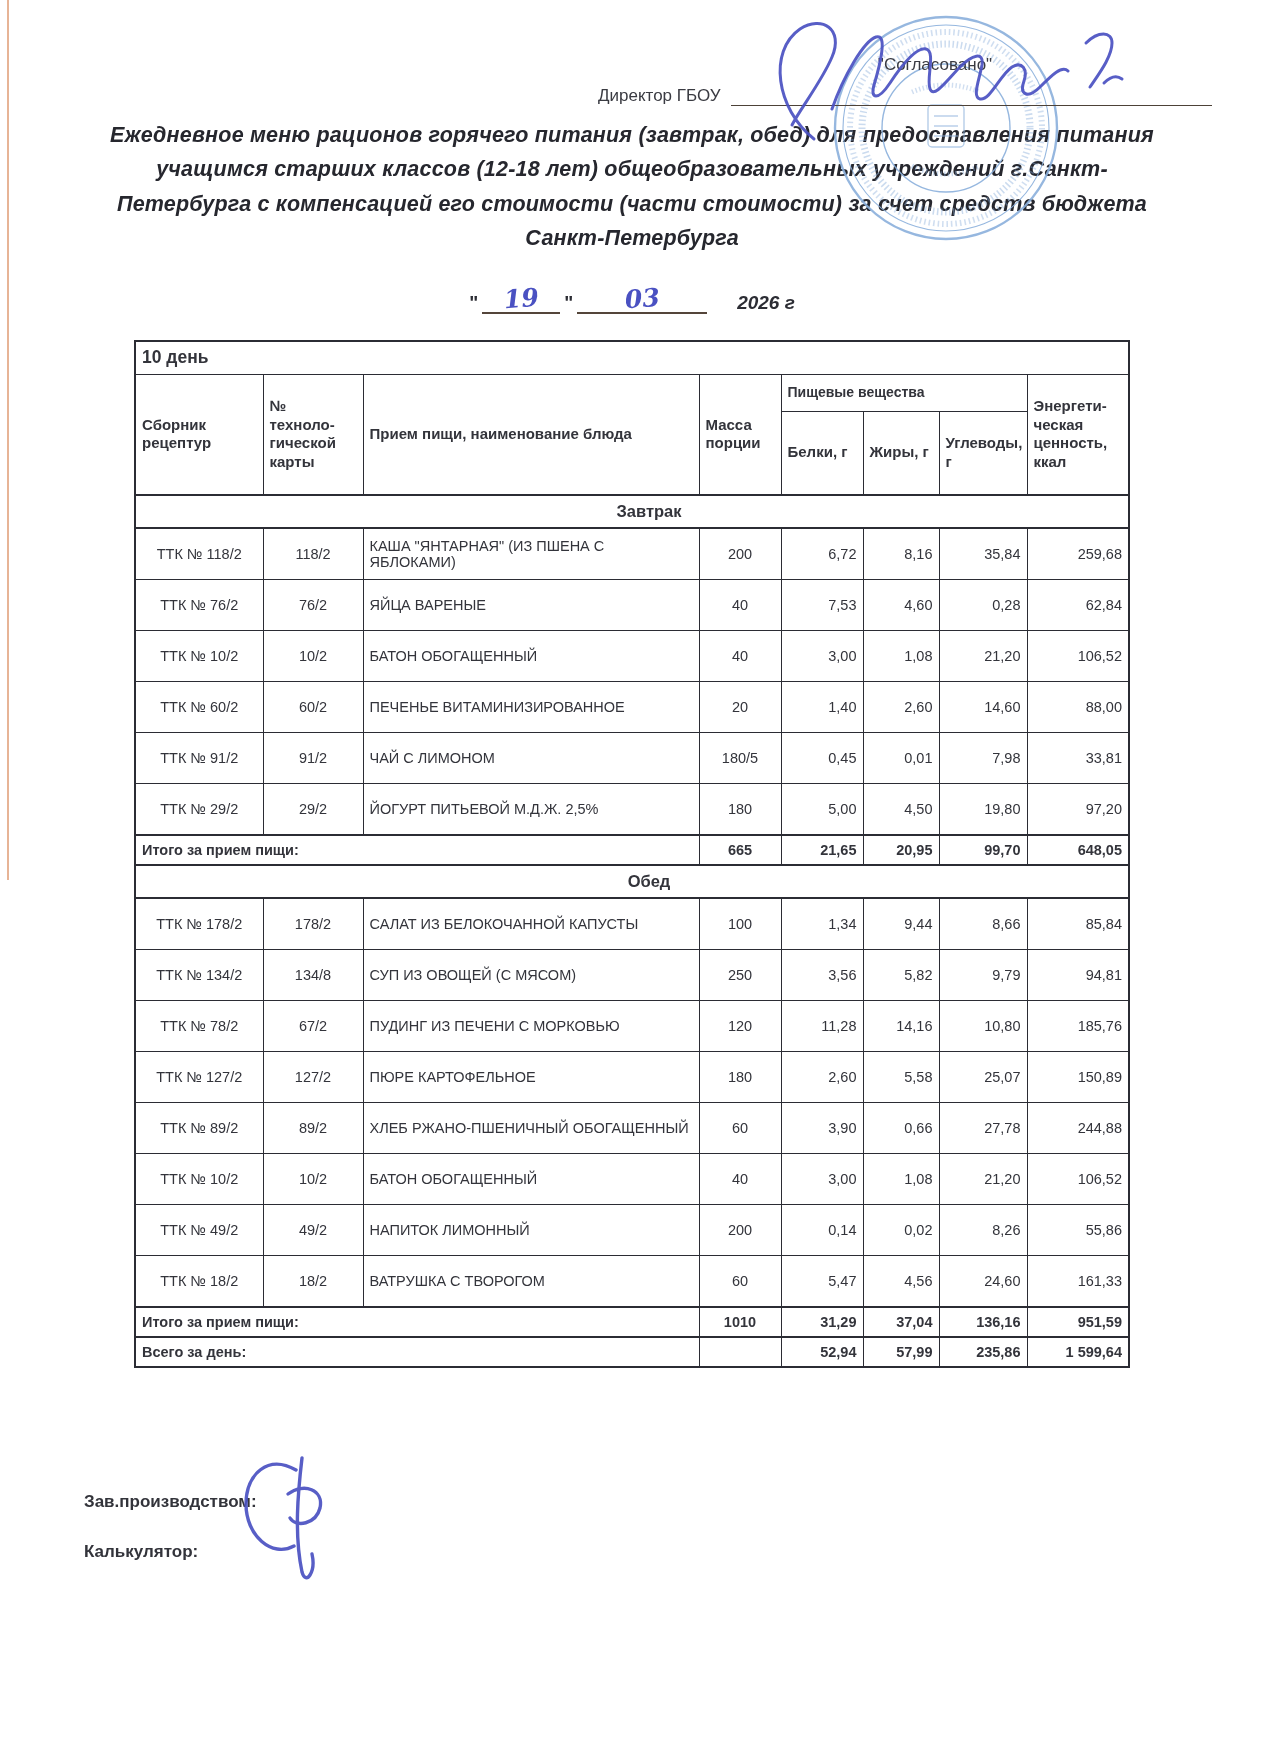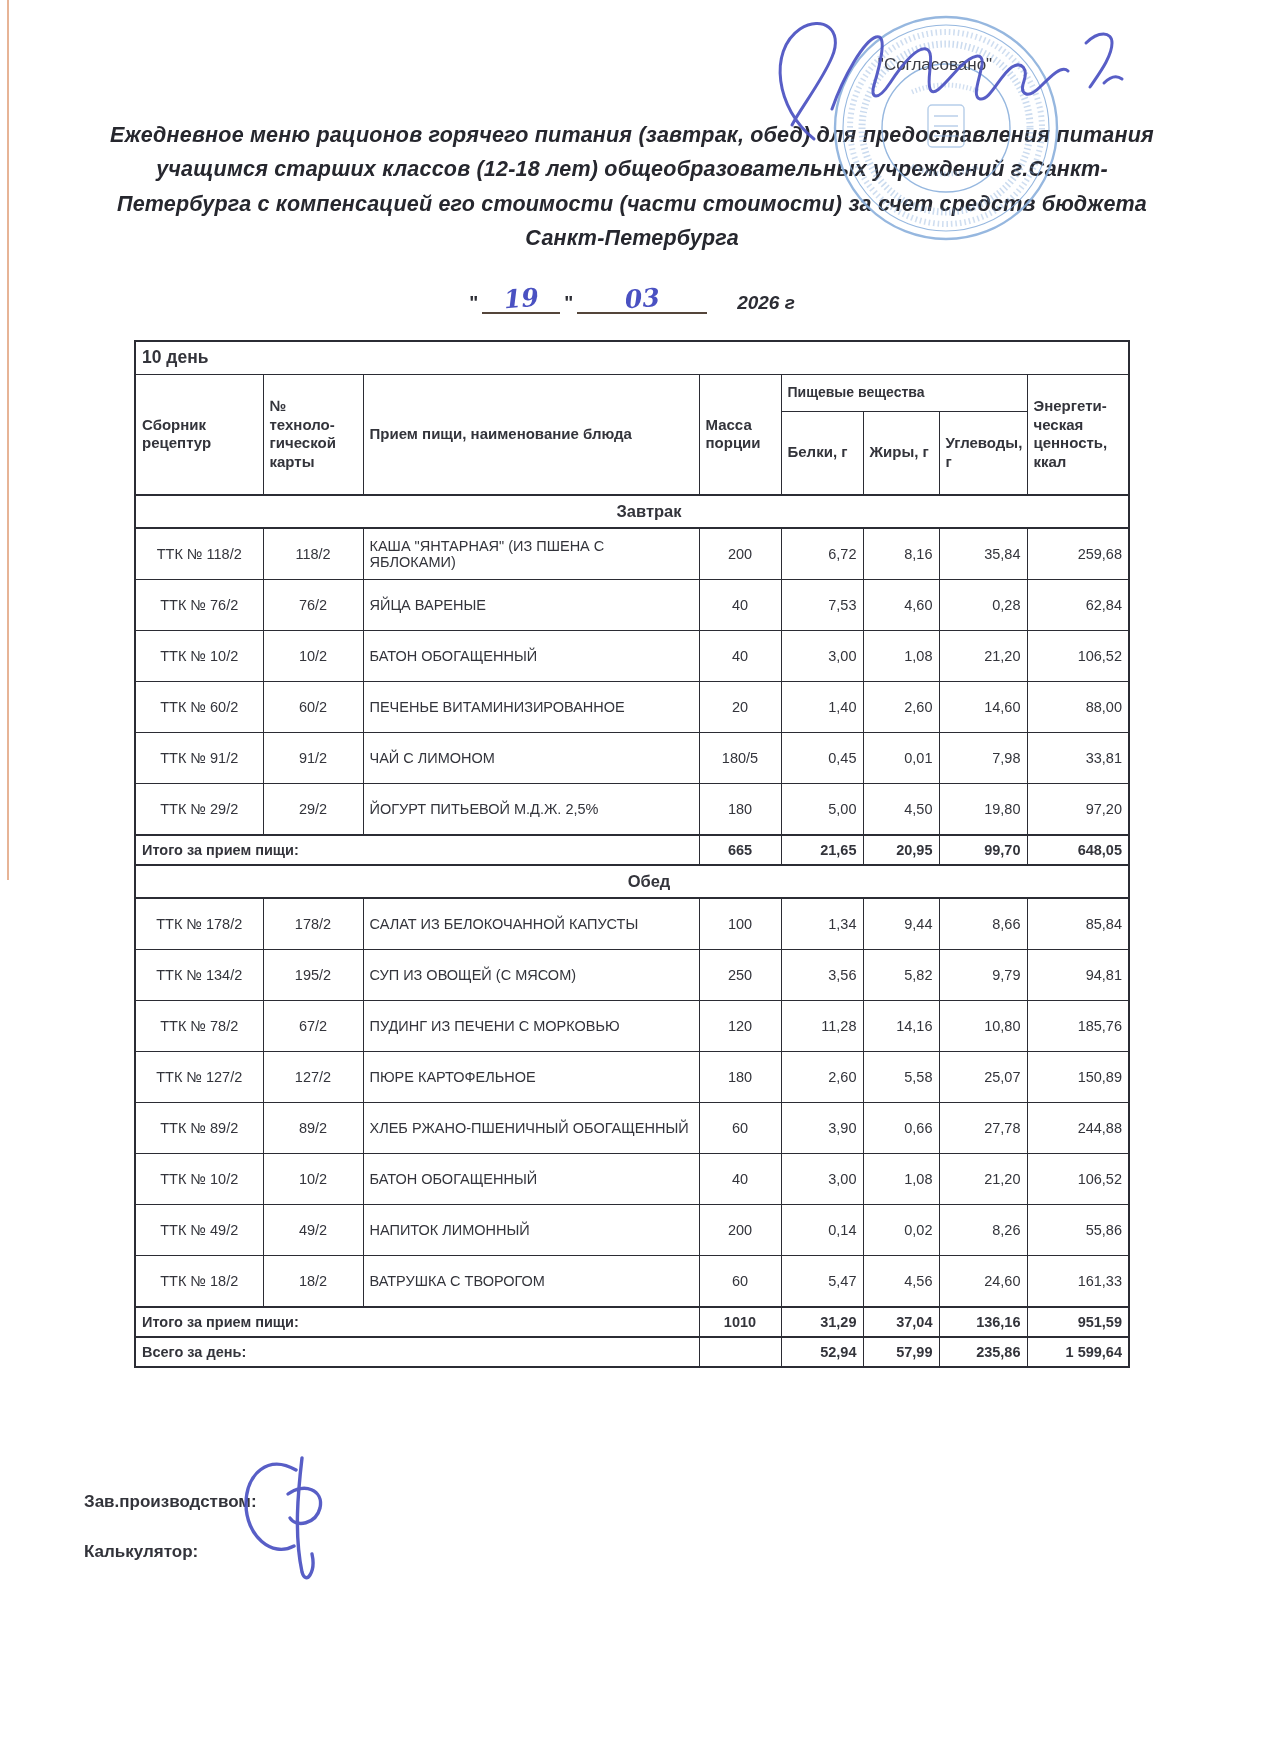--- a/index.html
+++ b/index.html
@@ -108,20 +108,24 @@
       <circle cx="134" cy="120" r="64" stroke-width="1.4"></circle>
       <rect x="116" y="97" width="36" height="42" rx="4" stroke-width="1.4" opacity="0.7"></rect>
       <path d="M122 108 h24 M122 118 h24 M122 128 h24" stroke-width="2" opacity="0.5"></path>
       <path d="M100 158 q34 16 68 0" stroke-width="5" stroke-dasharray="1.4 2.3" opacity="0.5"></path>
       <path d="M100 84 q34 -14 68 0" stroke-width="5" stroke-dasharray="1.4 2.3" opacity="0.45"></path>
     </g>
   </svg>
 
   <div class="approval">
     <div class="agreed">"Согласовано"</div>
+    <div class="director-line">
+      <span class="director-label">Директор ГБОУ</span>
+      <span class="sign-line"></span>
+    </div>
 
     <svg class="director-signature" width="420" height="130" viewBox="0 0 420 130">
       <g fill="none" stroke="#4a51c2" stroke-width="3" stroke-linecap="round" opacity="0.92">
         <path d="M66 126 C 28 96 20 38 52 16 C 74 2 96 16 84 44 C 74 68 52 96 44 112"></path>
         <path d="M84 96 C 96 62 116 28 128 24 C 140 20 132 52 126 72 C 122 86 130 88 142 70 C 154 52 168 34 178 36 C 188 38 178 66 182 76 C 186 86 200 66 212 54 C 224 42 236 38 234 52 C 231 68 224 84 232 86 C 242 88 252 62 264 54 C 274 48 280 56 276 68 C 271 82 280 86 292 74 C 304 62 314 52 320 58"></path>
         <path d="M338 30 C 350 18 364 18 364 30 C 364 44 350 62 342 74 M 356 70 q 10 -10 18 -4"></path>
       </g>
     </svg>
   </div>
 
@@ -253,21 +257,21 @@
           <td class="c-center">178/2</td>
           <td class="c-left">САЛАТ ИЗ БЕЛОКОЧАННОЙ КАПУСТЫ</td>
           <td class="c-center">100</td>
           <td class="c-num">1,34</td>
           <td class="c-num">9,44</td>
           <td class="c-num">8,66</td>
           <td class="c-num">85,84</td>
         </tr>
         <tr class="row-dish">
           <td class="c-center">ТТК № 134/2</td>
-          <td class="c-center">195/2</td>
+          <td class="c-center">134/8</td>
           <td class="c-left">СУП ИЗ ОВОЩЕЙ (С МЯСОМ)</td>
           <td class="c-center">250</td>
           <td class="c-num">3,56</td>
           <td class="c-num">5,82</td>
           <td class="c-num">9,79</td>
           <td class="c-num">94,81</td>
         </tr>
         <tr class="row-dish">
           <td class="c-center">ТТК № 78/2</td>
           <td class="c-center">67/2</td>

